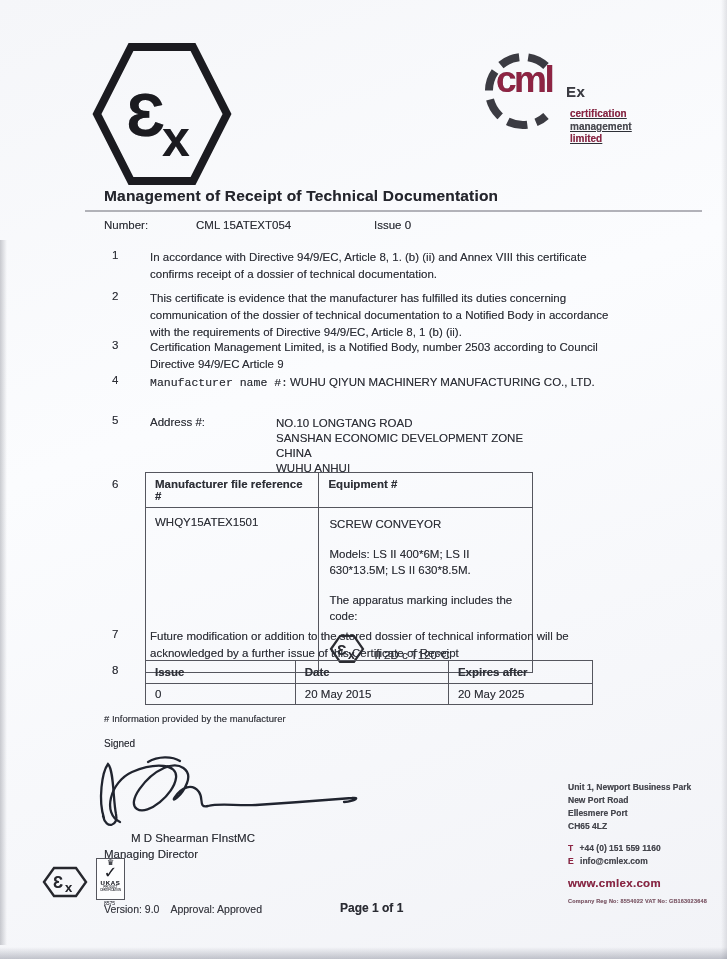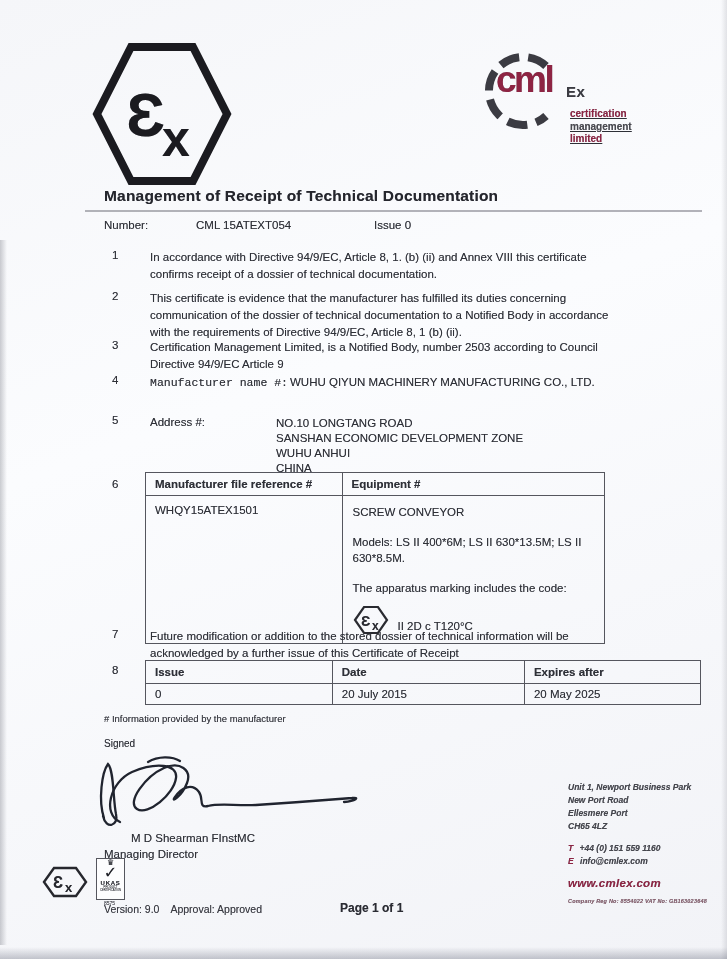--- a/index.html
+++ b/index.html
@@ -19,21 +19,21 @@
   .doc-table{position:absolute; border:1.5px solid #55565e;}
   .doc-table td,.doc-table th{border:1.2px solid #55565e; font-size:11.5px; vertical-align:top; text-align:left;}
   .doc-table th{font-weight:bold; padding:5px 9px;}
   .eq-left{width:190px; padding:8px 9px;}
   .eq-right{width:268px; padding:8px 10px;}
   .eq-right p{margin:0 0 13px 0; line-height:16.5px;}
   .marking-row{display:flex; align-items:flex-end; gap:9px;}
   .issue-td{padding:4px 9px;}
   .footnote{font-size:9.5px; color:#33343b;}
   .sig-label{font-size:10px;}
-  .contact{font-size:8.5px; line-height:13px; color:#46474e; font-weight:600;font-style:italic;}
+  .contact{font-size:8.5px; line-height:13px; color:#46474e; font-weight:600;}
   .maroon{color:#8e2443;}
   .website{font-size:11.5px; font-weight:bold; letter-spacing:.3px;}
   .reg-line{font-size:5.5px; color:#8a5f6e; letter-spacing:.2px;}
   .footer-text{font-size:10.5px; color:#3a3b42;}
   .page-num{font-size:12px; font-weight:bold; color:#2b2c33;}
   .cml-name{font-size:37px; font-weight:bold; letter-spacing:-2.5px; line-height:1; color:#8e2443;}
   .cml-ex{font-size:15px; font-weight:600; color:#3b3b42; letter-spacing:.5px;}
   .cml-lines div{font-size:10px; line-height:12.5px; font-weight:bold;}
   .ukas-box{width:27px; height:40px; border:1px solid #55565e; display:flex; flex-direction:column; align-items:center; justify-content:flex-start; background:#fdfdfe;}
   .ukas-crown{font-size:8px; line-height:8px; color:#2a2b31;}
@@ -91,26 +91,26 @@
 
   <div class="abs clause-num" style="left:112px; top:374px;">4</div>
   <div class="abs body-text" style="left:150px; top:374px;font-family:Liberation Mono, monospace;">Manufacturer name #:</div>
   <div class="abs body-text" style="left:290px; top:374px; width:320px;">WUHU QIYUN MACHINERY MANUFACTURING CO., LTD.</div>
 
   <div class="abs clause-num" style="left:112px; top:414px;">5</div>
   <div class="abs body-text" style="left:150px; top:414px;">Address #:</div>
   <div class="abs" style="left:276px; top:416px; font-size:11.5px; line-height:15px;">
     <div>NO.10 LONGTANG ROAD</div>
     <div>SANSHAN ECONOMIC DEVELOPMENT ZONE</div>
+    <div>CHINA</div>
     <div>WUHU ANHUI</div>
-    <div>CHINA</div>
   </div>
 
   <div class="abs clause-num" style="left:112px; top:478px;">6</div>
-  <table class="doc-table" style="left:145px; top:472px; width:460px;">
+  <table class="doc-table" style="left:145px; top:472px; width:388px;">
     <tbody>
         <tr>
       <th class="eq-left">Manufacturer file reference #</th>
       <th class="eq-right">Equipment #</th>
     </tr>
     <tr>
       <td class="eq-left" style="height:118px;">WHQY15ATEX1501</td>
       <td class="eq-right">
         <p>SCREW CONVEYOR</p>
         <p>Models: LS II 400*6M; LS II 630*13.5M; LS II 630*8.5M.</p>
@@ -125,30 +125,30 @@
         </div>
       </td>
     </tr>
   </tbody>
     </table>
 
   <div class="abs clause-num" style="left:112px; top:628px;">7</div>
   <div class="abs body-text" style="left:150px; top:628px; width:480px;">Future modification or addition to the stored dossier of technical information will be acknowledged by a further issue of this Certificate of Receipt</div>
 
   <div class="abs clause-num" style="left:112px; top:664px;">8</div>
-  <table class="doc-table" style="left:145px; top:660px; width:556px;">
+  <table class="doc-table" style="left:145px; top:660px; width:448px;">
     <tbody>
         <tr>
       <th class="issue-td" style="width:155px;">Issue</th>
       <th class="issue-td" style="width:160px;">Date</th>
       <th class="issue-td" style="width:145px;">Expires after</th>
     </tr>
     <tr>
       <td class="issue-td">0</td>
-      <td class="issue-td">20 July 2015</td>
+      <td class="issue-td">20 May 2015</td>
       <td class="issue-td">20 May 2025</td>
     </tr>
   </tbody>
     </table>
 
   <div class="abs footnote" style="left:104px; top:713px;"># Information provided by the manufacturer</div>
 
   <div class="abs sig-label" style="left:104px; top:738px;">Signed</div>
   <svg class="abs" style="left:90px; top:752px;" width="310" height="85" viewBox="0 0 310 85">
     <g fill="none" stroke="#20242f" stroke-width="2.3" stroke-linecap="round">

